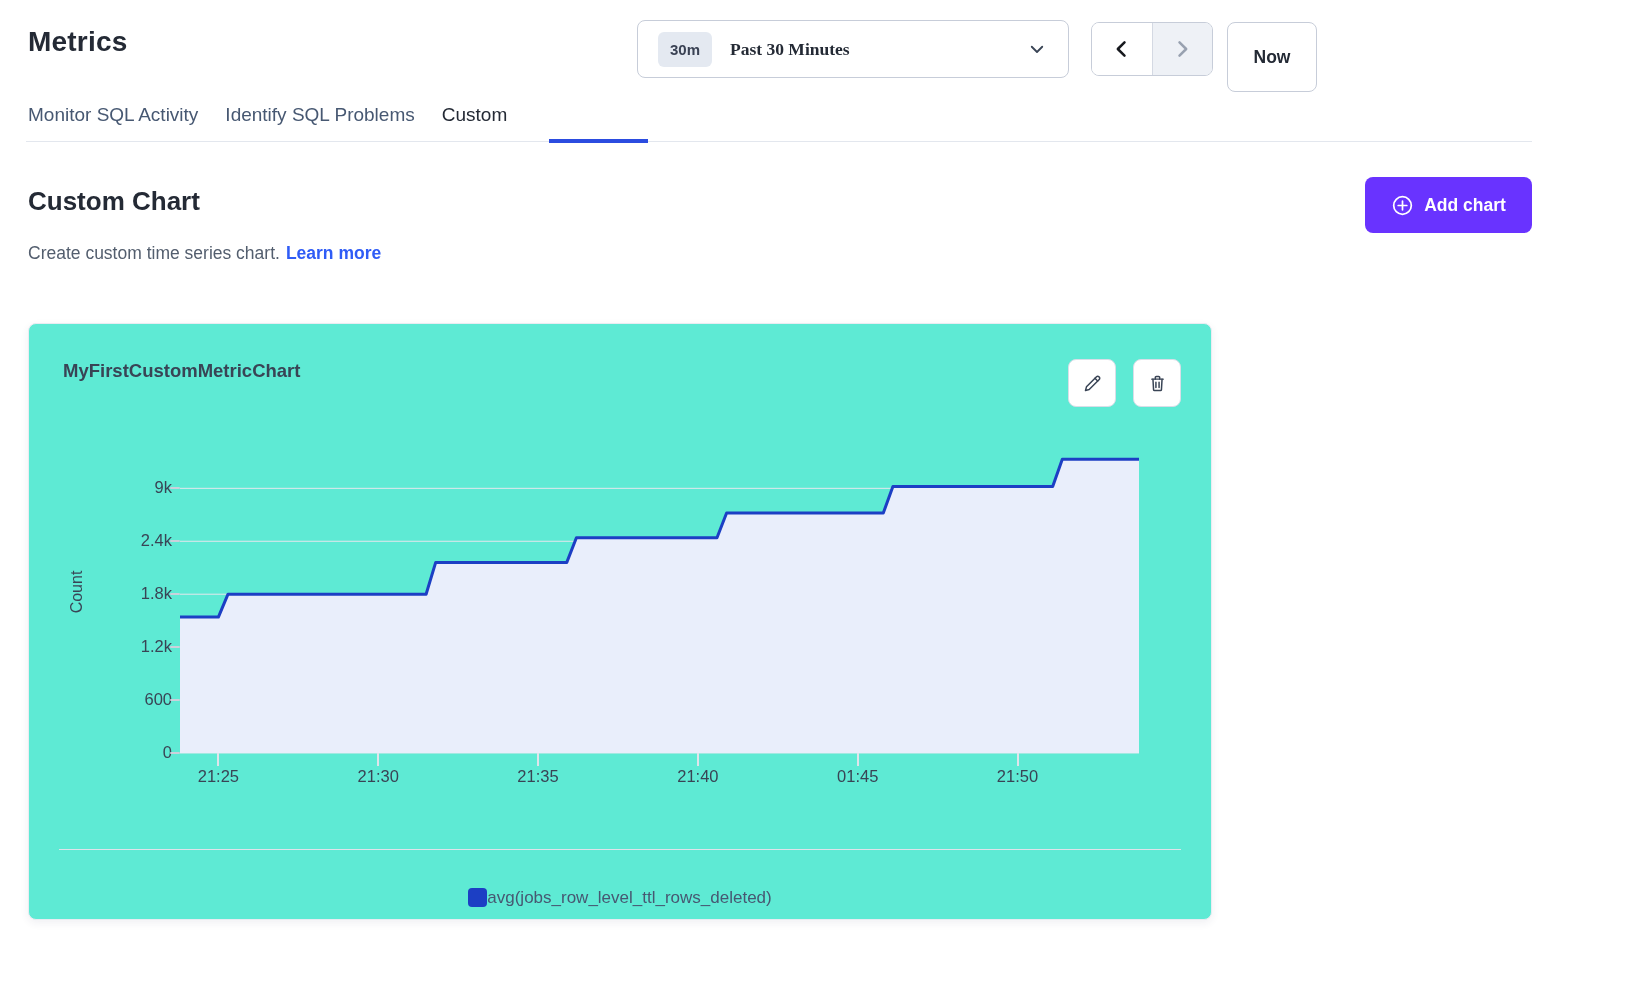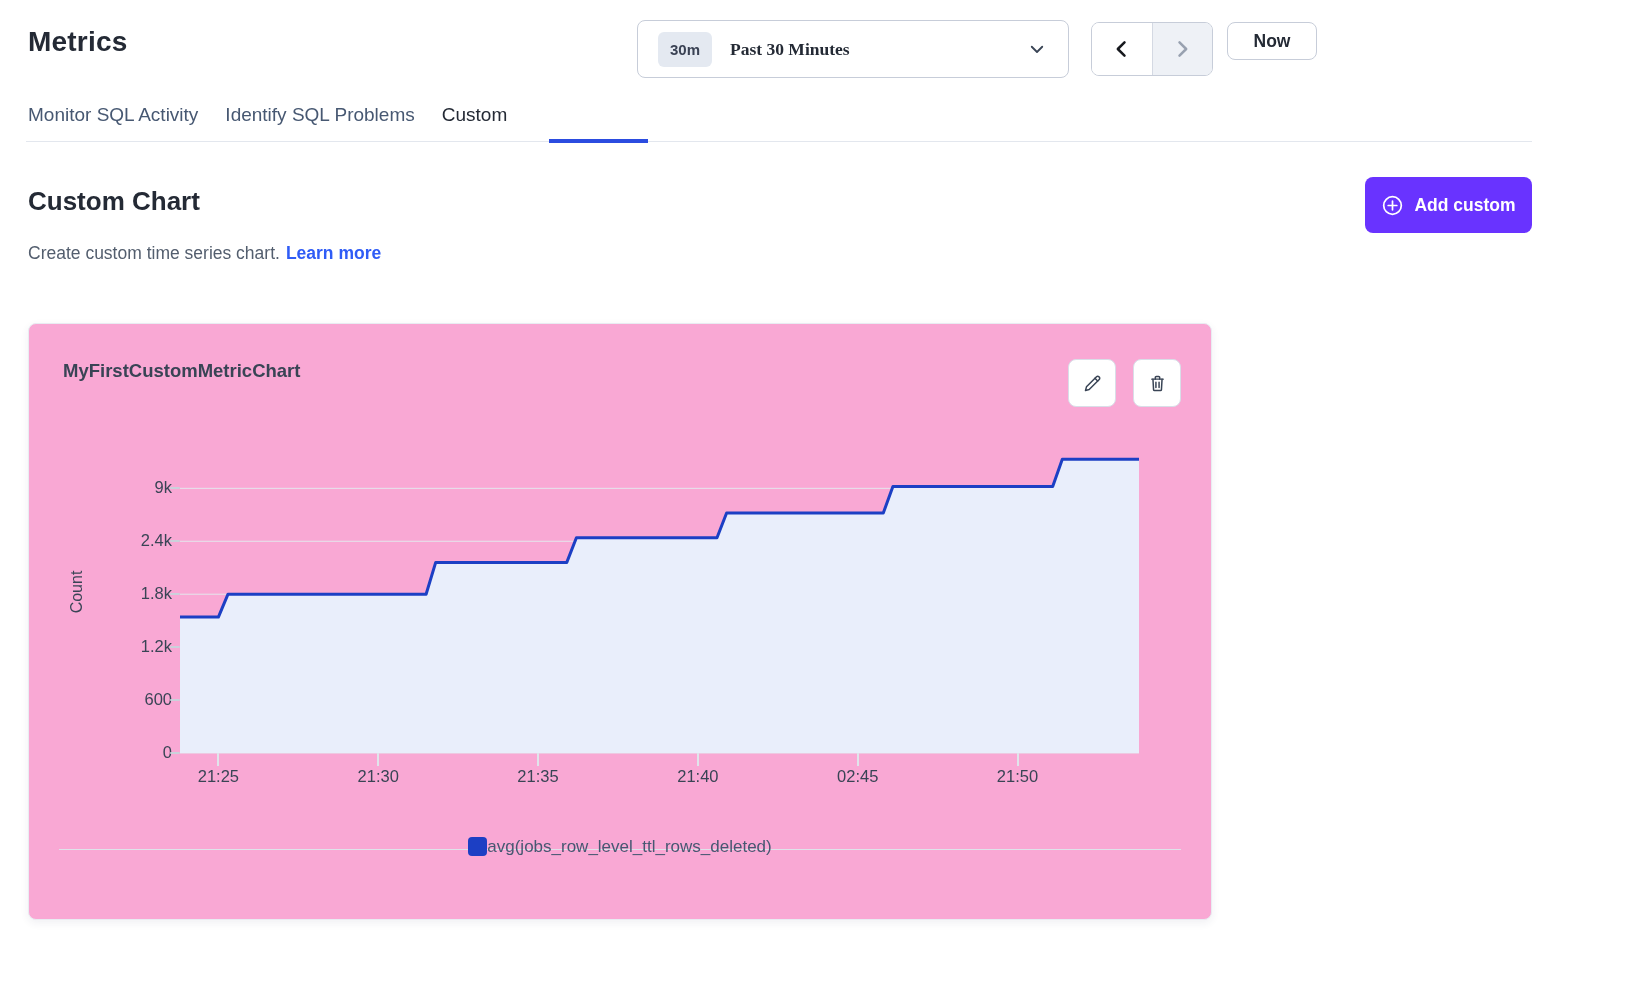--- a/index.html
+++ b/index.html
@@ -15,60 +15,60 @@
   .range-badge { background:#e4e9f1; border-radius:6px; padding:9px 12px; font-size:15px; font-weight:700; color:#3a4254; }
   .range-label { margin-left:18px; font-size:17.5px; font-weight:600; color:#242a35; flex:1;font-family:Liberation Serif, serif; }
   .chev-down { width:18px; height:18px; }
 
   
   .pager { position:absolute; left:1091px; top:22px; width:122px; height:54px; border:1px solid #c7cdd9;
     border-radius:8px; display:flex; overflow:hidden; background:#fff; }
   .pager-btn { width:61px; display:flex; align-items:center; justify-content:center; cursor:pointer; background:#fff; }
   .pager-btn.disabled { background:#eef1f6; border-left:1px solid #d4d9e3; cursor:default; }
 
-  .now-btn { position:absolute; left:1227px; top:22px; width:90px; height:38px; border:1px solid #c7cdd9;
+  .now-btn { position:absolute; left:1227px; top:22px; width:90px; height:70px; border:1px solid #c7cdd9;
     border-radius:8px; background:#fff; display:flex; align-items:center; justify-content:center;
     font-size:17.5px; font-weight:600; color:#242a35; cursor:pointer; }
 
   
   .tabs { position:absolute; left:28px; top:104px; display:flex; gap:27px; font-size:19px; color:#475872; }
   .tab { cursor:pointer; }
   .tab.active { color:#242a35; }
   .tabs-hairline { position:absolute; left:26px; top:141px; width:1506px; height:1px; background:#e3e7ee; }
   .tab-underline { position:absolute; left:549px; top:139px; width:99px; height:4px; background:#2b4ce0; }
 
   
   .section-title { position:absolute; left:28px; top:186px; font-size:26px; font-weight:700; color:#242a35; }
   .section-sub { position:absolute; left:28px; top:243px; font-size:17.5px; color:#535e6e; }
   .learn-more { color:#2f5cf6; font-weight:600; text-decoration:none; cursor:pointer; margin-left:6px; }
   .add-chart { position:absolute; left:1365px; top:177px; width:167px; height:56px; border-radius:8px;
     background:#6933ff; color:#fff; display:flex; align-items:center; justify-content:center; gap:10px;
     font-size:17.5px; font-weight:700; cursor:pointer; border:none; }
 
   
-  .card { position:absolute; left:28px; top:323px; width:1184px; height:597px; background:#f9a8d4;
+  .card { position:absolute; left:28px; top:323px; width:1184px; height:597px; background:#5eead4;
     border:1px solid #e9ecf2; border-radius:8px; box-shadow:0 3px 8px rgba(37,48,78,.07); }
   .card-title { position:absolute; left:34px; top:36px; font-size:18.5px; font-weight:700; color:#394455; }
   .icon-btn { position:absolute; top:35px; width:48px; height:48px; border:1px solid #d9dee8; border-radius:8px;
     background:#fff; display:flex; align-items:center; justify-content:center; cursor:pointer; }
   .icon-btn.edit { left:1039px; }
   .icon-btn.del  { left:1104px; }
 
   
   .plot { position:absolute; left:151px; top:107px; width:959px; height:322px; }
   .plot svg { position:absolute; left:0; top:0; overflow:visible; }
   .ytick-label { position:absolute; left:60px; width:83px; text-align:right; font-size:16.5px; color:#394455; }
   .ytick-stub  { position:absolute; left:141px; width:10px; height:2px; background:#cbd1db; border-radius:1px; }
   .xtick-label { position:absolute; width:80px; text-align:center; font-size:16.5px; color:#394455; top:443px; }
   .xtick-stub  { position:absolute; top:429px; width:2px; height:13px; background:#e0e4eb; }
   .y-axis-title { position:absolute; left:18px; top:238px; width:60px; height:60px; display:flex;
     align-items:center; justify-content:center; transform:rotate(-90deg); font-size:16px; color:#394455; }
 
   .legend-divider { position:absolute; left:30px; top:525px; width:1122px; height:1px; background:#dfe3ea; }
-  .legend { position:absolute; left:0; right:0; top:513px; display:flex; align-items:flex-start; justify-content:center; }
+  .legend { position:absolute; left:0; right:0; top:564px; display:flex; align-items:flex-start; justify-content:center; }
   .legend-swatch { width:19px; height:19px; border-radius:4px; background:#1c3fc4; }
   .legend-label { font-size:17px; color:#475872; }
 </style>
 </head>
 <body>
 
 <div id="app">
 
   <h1 class="page-title">Metrics</h1>
 
@@ -105,21 +105,21 @@
 
   <h2 class="section-title">Custom Chart</h2>
   <div class="section-sub">
     <span>Create custom time series chart.</span><a class="learn-more">Learn more</a>
   </div>
   <button class="add-chart">
     <svg width="23" height="23" viewBox="0 0 24 24" fill="none" stroke="#ffffff" stroke-width="1.8" stroke-linecap="round">
         <circle cx="12" cy="12" r="9.2"></circle>
         <path d="M12 7.5v9M7.5 12h9"></path>
       </svg>
-    <span>Add custom</span>
+    <span>Add chart</span>
   </button>
 
   <div class="card">
     <div class="card-title">MyFirstCustomMetricChart</div>
 
     <div class="icon-btn edit">
       <svg width="21" height="21" viewBox="0 0 24 24" fill="none" stroke="#394455" stroke-width="1.7" stroke-linecap="round" stroke-linejoin="round">
           <path d="M4 20l1.1-4.2L16.6 4.3a1.9 1.9 0 0 1 2.7 0l.4.4a1.9 1.9 0 0 1 0 2.7L8.2 18.9 4 20z"></path>
           <path d="M14.8 6.1l3.1 3.1"></path>
         </svg>
@@ -161,21 +161,21 @@
         <div class="ytick-label" style="top: 154.342px;">9k</div>
         <div class="ytick-stub" style="top: 163.342px;"></div>
         <div class="xtick-label" style="left: 149.36px;">21:25</div>
         <div class="xtick-stub" style="left: 188.36px;"></div>
         <div class="xtick-label" style="left: 309.193px;">21:30</div>
         <div class="xtick-stub" style="left: 348.193px;"></div>
         <div class="xtick-label" style="left: 469.027px;">21:35</div>
         <div class="xtick-stub" style="left: 508.027px;"></div>
         <div class="xtick-label" style="left: 628.86px;">21:40</div>
         <div class="xtick-stub" style="left: 667.86px;"></div>
-        <div class="xtick-label" style="left: 788.693px;">02:45</div>
+        <div class="xtick-label" style="left: 788.693px;">01:45</div>
         <div class="xtick-stub" style="left: 827.693px;"></div>
         <div class="xtick-label" style="left: 948.527px;">21:50</div>
         <div class="xtick-stub" style="left: 987.527px;"></div>
       </div>
 
     <div class="legend-divider"></div>
     <div class="legend">
       <span class="legend-swatch" id="legend-swatch" style="background: rgb(28, 63, 196);"></span>
       <span class="legend-label">avg(jobs_row_level_ttl_rows_deleted)</span>
     </div>

